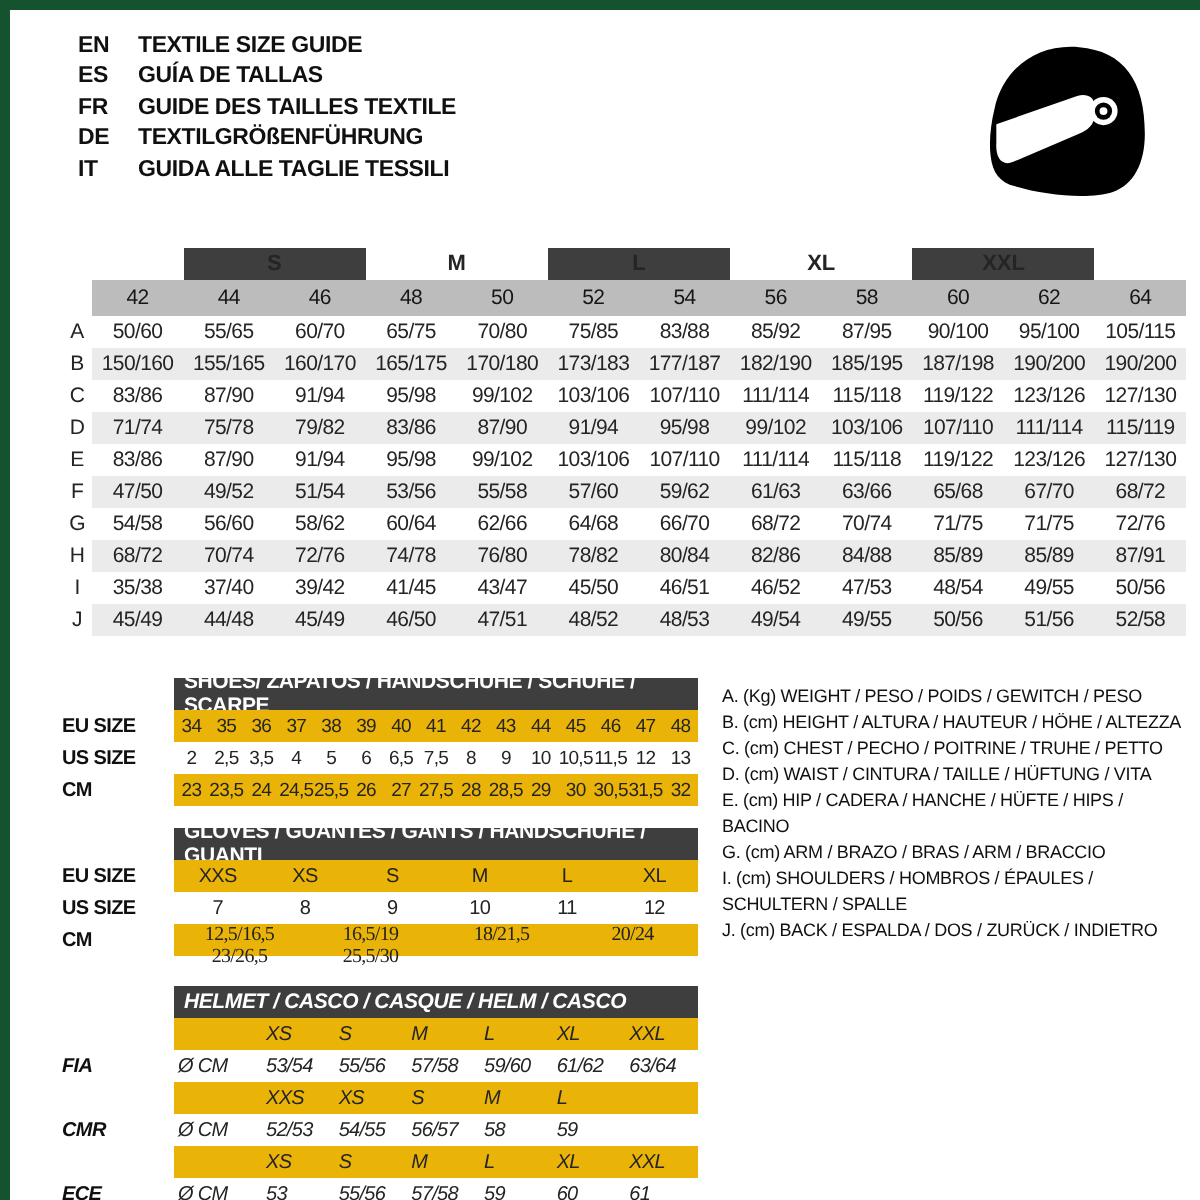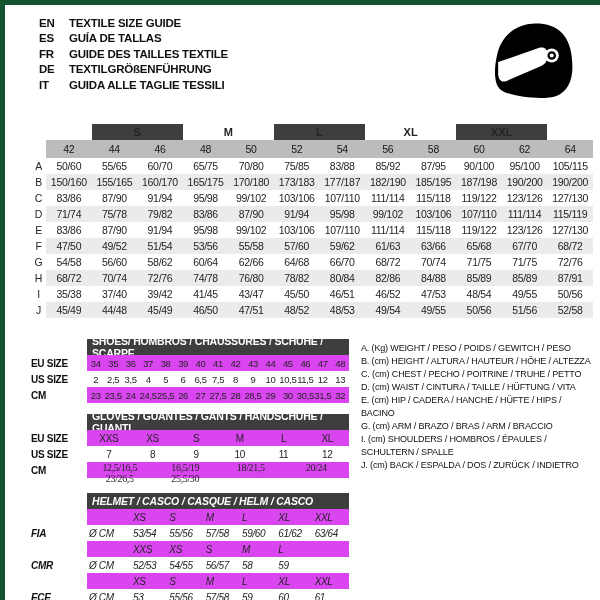--- a/index.html
+++ b/index.html
@@ -28,21 +28,21 @@
   .lblcol{color:#161616;}
 
   
   .bottom{position:absolute;top:334px;left:26px;right:8px;display:flex;}
   .left-tables{width:320px;flex:none;}
   .sub-section{margin-bottom:11px;}
   .sub-header{display:flex;align-items:center;height:16px;background:#3e3e3e;color:#fff;font-weight:bold;font-size:10.5px;letter-spacing:-0.2px;padding-left:5px;margin-left:56px;width:262px;box-sizing:border-box;}
   .sub-row{display:flex;align-items:center;height:16px;}
   .sub-label{width:56px;font-weight:bold;font-size:10px;letter-spacing:-0.3px;color:#101010;flex:none;}
   .sub-cells{width:262px;height:100%;display:grid;align-items:center;box-sizing:border-box;flex:none;}
-  .sub-cells.shaded{background:#d946ef;}
+  .sub-cells.shaded{background:#eab308;}
   .cell{text-align:center;white-space:nowrap;color:#242424;letter-spacing:-0.35px;}
   .shoes-sec .cell{font-size:9.5px;}
   .gloves-sec .cell{font-size:10px;}
   .helmet-sec .cell{font-size:10px;text-align:left;padding-left:2px;}
   .helmet-sec{margin-bottom:0;font-style:italic;}
   .gap-lg{margin-bottom:15px;}
 
   
   .legend{flex:1;padding-left:10px;padding-top:3px;}
   .legend-item{font-weight:normal;font-size:9px;line-height:13px;letter-spacing:-0.15px;color:#101010;}
@@ -266,21 +266,21 @@
           <td>52/58</td>
         </tr>
       </tbody>
     </table>
 
   <div class="bottom">
     <div class="left-tables">
 
       <div class="sub-section shoes-sec">
         <div class="sub-header">
-          <span>SHOES/ HOMBROS / CHAUSSURES / SCHUHE / SCARPE</span>
+          <span>SHOES/ ZAPATOS / HANDSCHUHE / SCHUHE / SCARPE</span>
         </div>
         <div id="shoes-rows">
             <div class="sub-row">
               <div class="sub-label">EU SIZE</div>
               <div class="sub-cells shaded" style="grid-template-columns: repeat(15, 1fr);">
                 <div class="cell">34</div>
                 <div class="cell">35</div>
                 <div class="cell">36</div>
                 <div class="cell">37</div>
                 <div class="cell">38</div>

